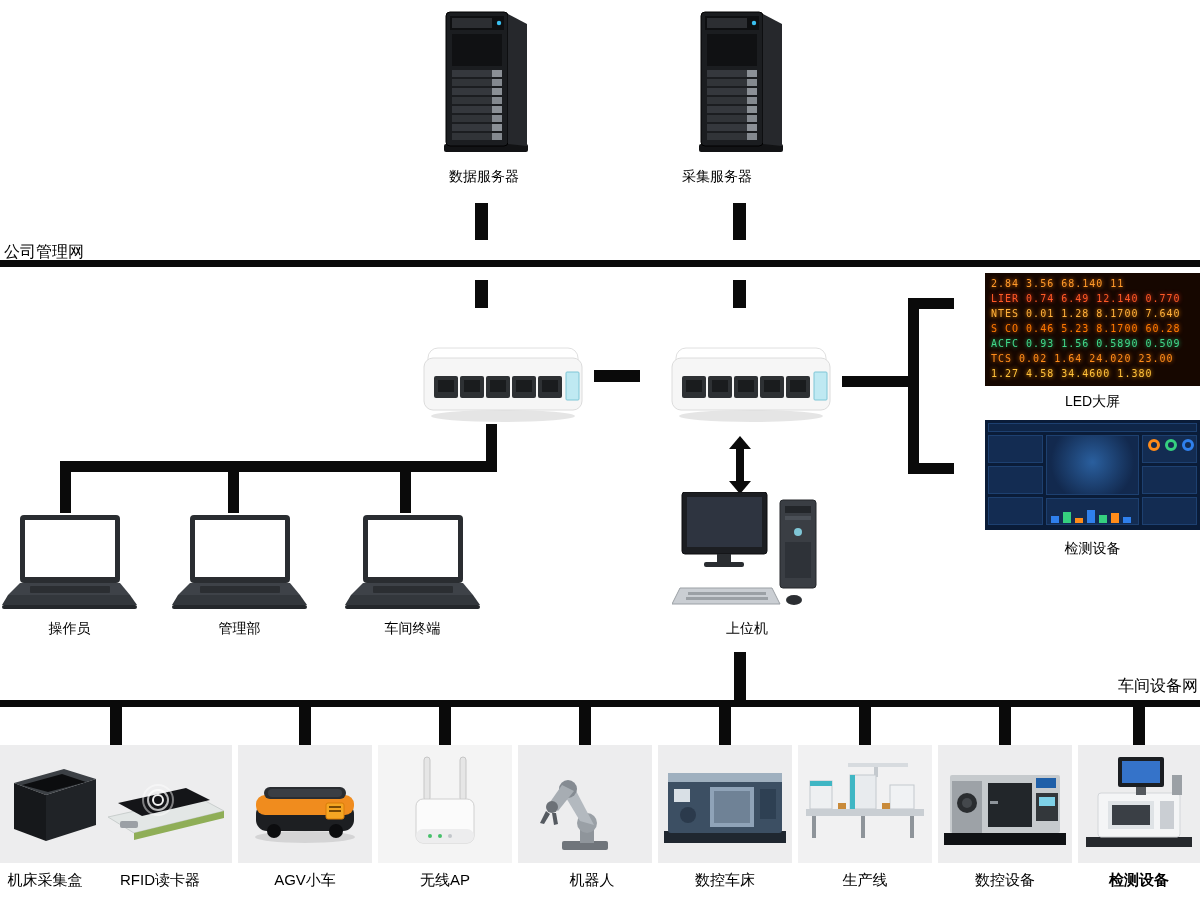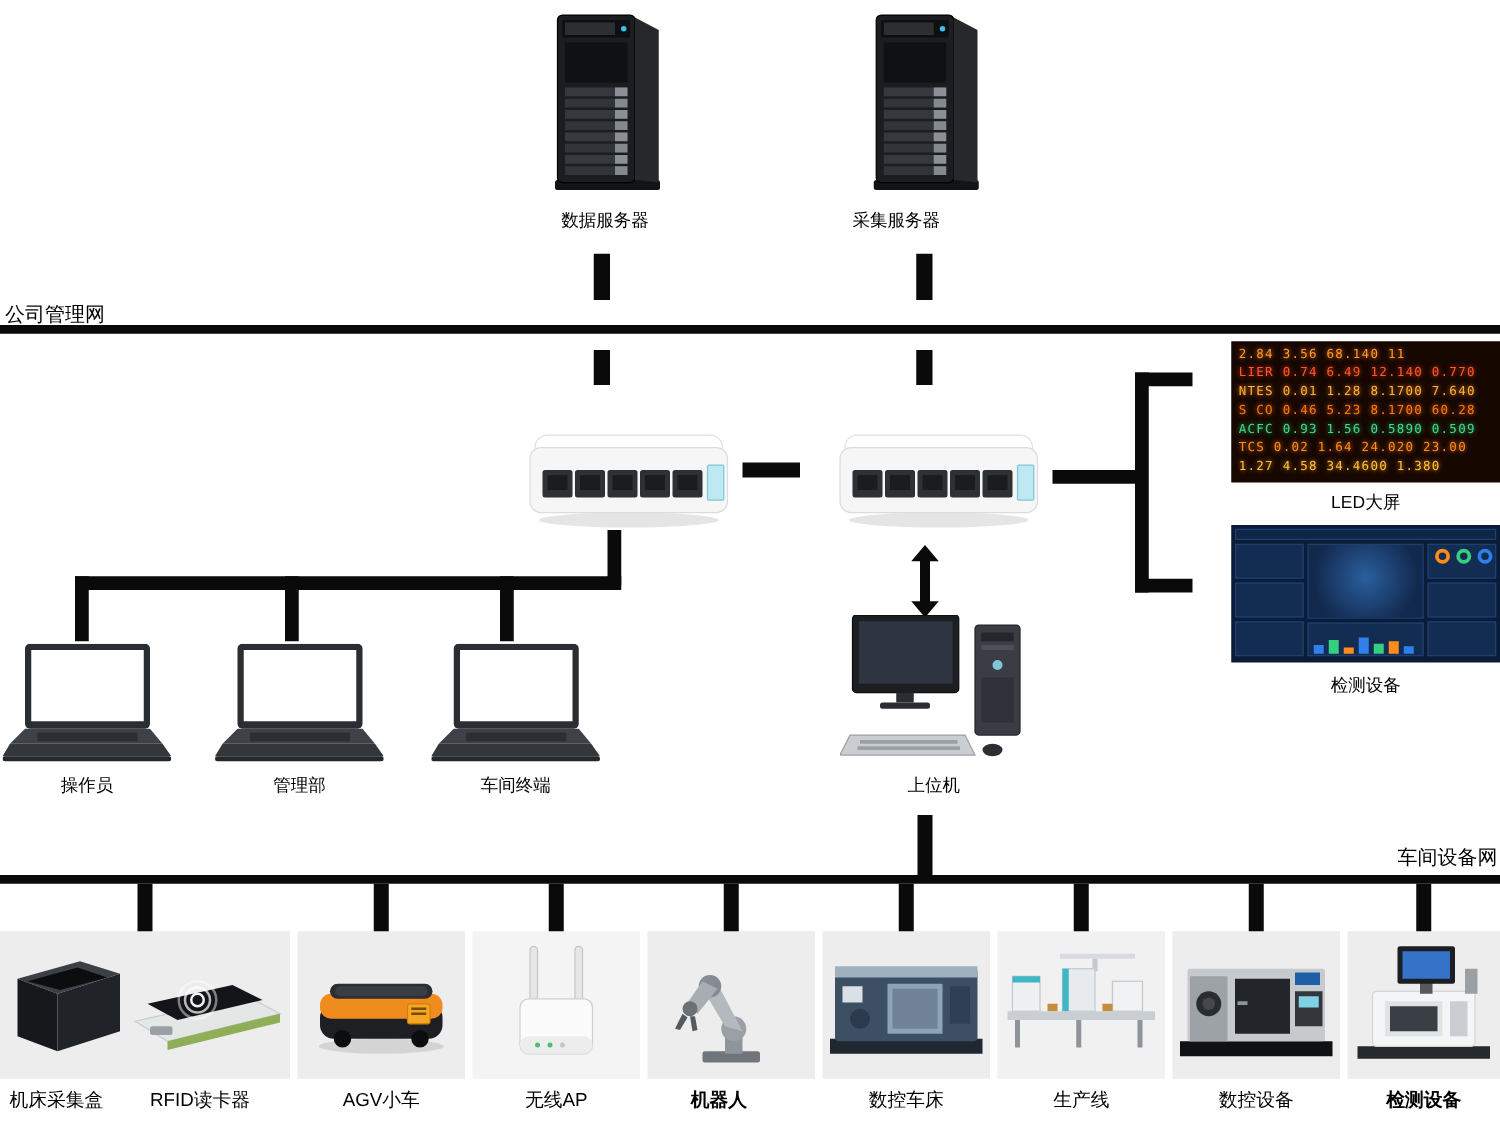--- a/index.html
+++ b/index.html
@@ -302,21 +302,21 @@
       <rect x="62" y="80" width="14" height="18" fill="#8f959b"></rect>
       <circle cx="69" cy="78" r="10" fill="#9aa0a6"></circle>
       <polygon points="62,76 76,80 56,42 44,46" fill="#b3b9bf"></polygon>
       <circle cx="50" cy="44" r="9" fill="#858b92"></circle>
       <polygon points="44,40 56,46 40,66 30,60" fill="#a7adb3"></polygon>
       <circle cx="34" cy="62" r="6" fill="#6c7177"></circle>
       <polygon points="28,66 22,78 26,79 32,69" fill="#555a60"></polygon>
       <polygon points="34,68 36,80 40,79 38,68" fill="#555a60"></polygon>
     </svg>
   </div>
-  <div class="dev-label" style="left:508px;width:134px;font-weight:bold;">机器人</div>
+  <div class="dev-label" style="left:525px;width:134px;">机器人</div>
 
   <div class="panel" style="left:658px;width:134px;">
     <svg width="134" height="118" viewBox="0 0 134 118">
       <rect x="6" y="86" width="122" height="12" fill="#1f2730"></rect>
       <rect x="10" y="30" width="114" height="58" rx="3" fill="#3c4f63"></rect>
       <rect x="10" y="28" width="114" height="9" fill="#9fb0bf"></rect>
       <rect x="52" y="42" width="44" height="40" fill="#8fa3b8"></rect>
       <rect x="56" y="46" width="36" height="32" fill="#6f8296"></rect>
       <rect x="16" y="44" width="16" height="13" fill="#d9e0e6"></rect>
       <circle cx="30" cy="70" r="8" fill="#2b3a4c"></circle>

